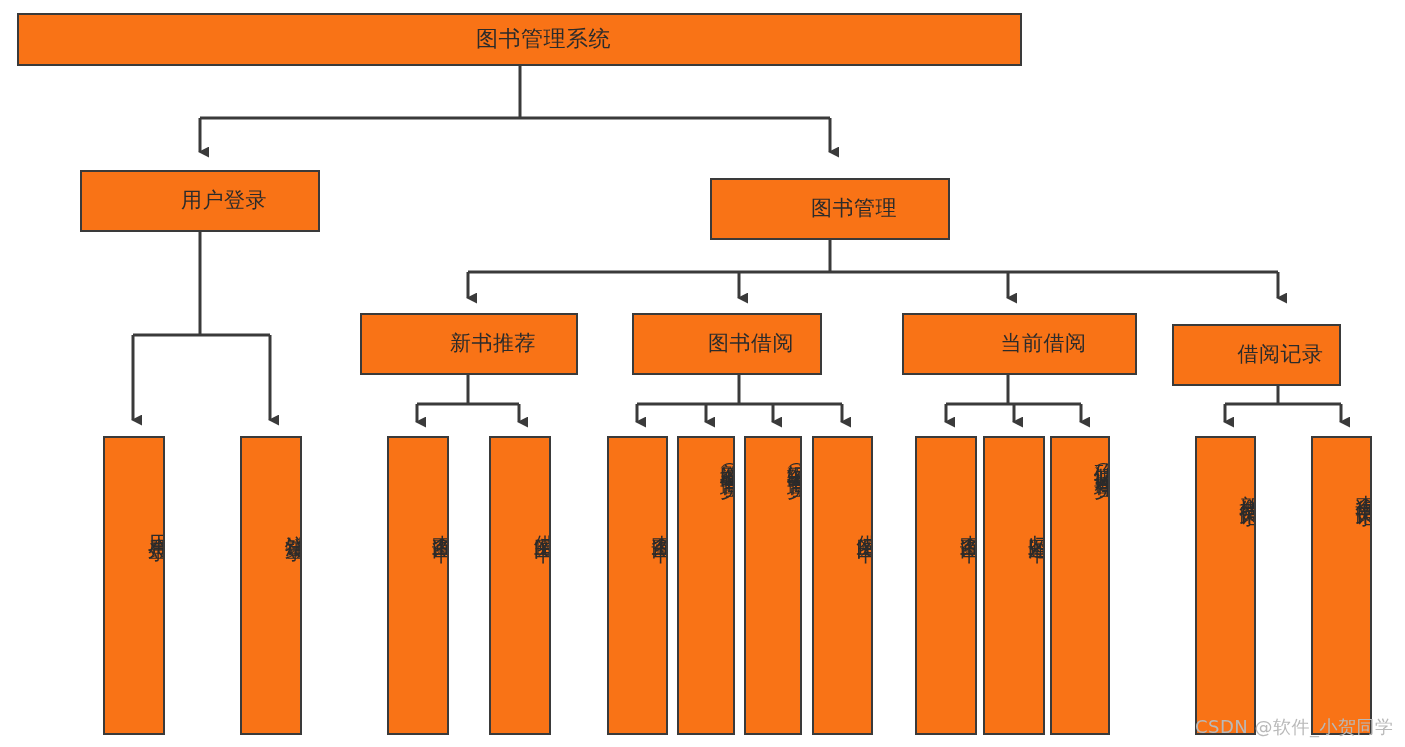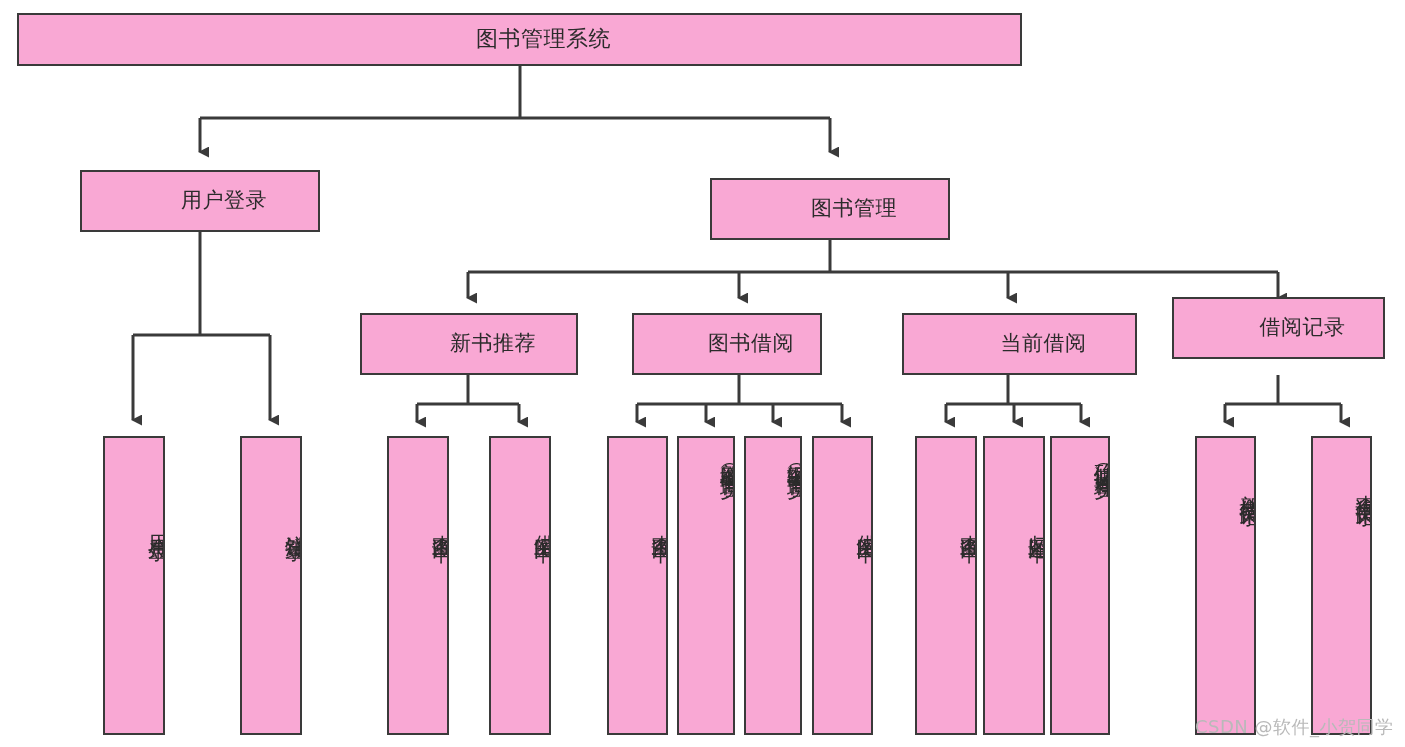--- a/index.html
+++ b/index.html
@@ -24,21 +24,21 @@
     position: absolute;
     left: 0;
     top: 0;
     width: 1405px;
     height: 747px;
     pointer-events: none;
   }
   .node {
     position: absolute;
     box-sizing: border-box;
-    background: #f9a8d4;
+    background: #f97316;
     border: 2.5px solid #3a3a3a;
     display: flex;
     align-items: center;
     justify-content: center;
     overflow: hidden;
     padding-left: 48px;
   }
   .node-label {
     font-size: 21px;
     color: #2b2b2b;
@@ -145,21 +145,21 @@
 
   <div class="node horiz" style="left:360px; top:313px; width:218px; height:62px;">
     <span class="node-label">新书推荐</span>
   </div>
   <div class="node horiz" style="left:632px; top:313px; width:190px; height:62px;">
     <span class="node-label">图书借阅</span>
   </div>
   <div class="node horiz" style="left:902px; top:313px; width:235px; height:62px;">
     <span class="node-label">当前借阅</span>
   </div>
-  <div class="node horiz" style="left:1172px; top:297px; width:213px; height:62px;justify-content:center;">
+  <div class="node horiz" style="left:1172px; top:324px; width:169px; height:62px;justify-content:center;">
     <span class="node-label">借阅记录</span>
   </div>
 
   <div class="node vert" style="left:103px; top:436px; width:62px; height:299px; padding-top:80px;">
     <span class="node-label">用户登录</span>
   </div>
   <div class="node vert" style="left:240px; top:436px; width:62px; height:299px; padding-top:80px;">
     <span class="node-label">注销登录</span>
   </div>
 

